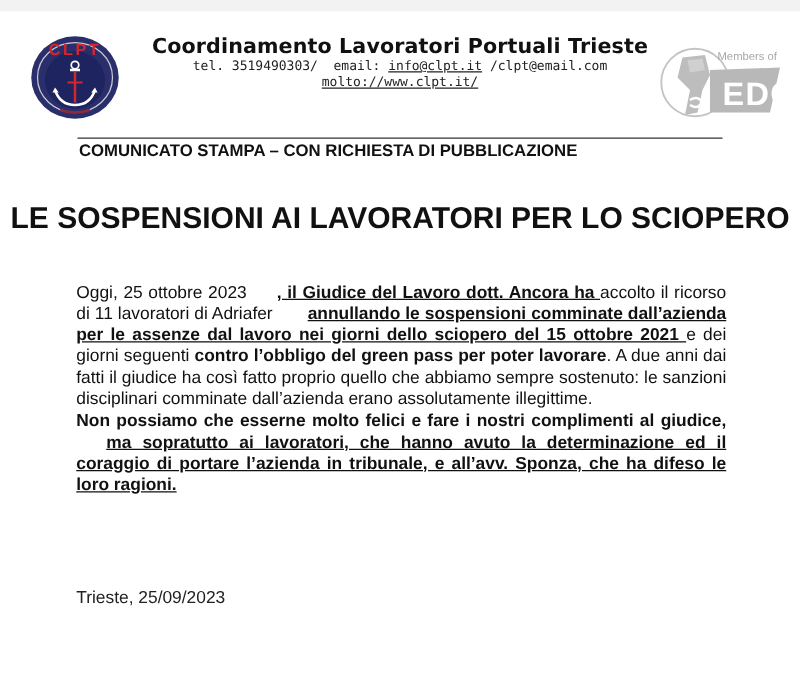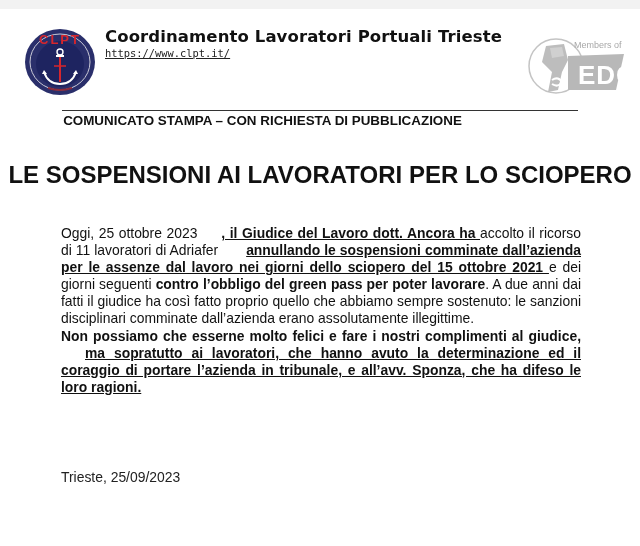--- a/index.html
+++ b/index.html
@@ -15,20 +15,21 @@
     background: #f2f2f2;
   }
   .logo-left {
     position: absolute; left: 22px; top: 28px; width: 76px; height: 68px;
   }
   .logo-right {
     position: absolute; left: 528px; top: 32px; width: 98px; height: 70px;
   }
   .header-text {
     position: absolute; left: 105px; top: 27px; width: 430px;
+    text-align: center;
   }
   .org-name {
     font-family: "DejaVu Sans", sans-serif;
     font-weight: bold; font-size: 16.5px; line-height: 20px; color: #111;
     letter-spacing: 0.1px;
   }
   .contact {
     font-family: "DejaVu Sans Mono", monospace;
     font-size: 10.4px; line-height: 12.5px; color: #222;
   }
@@ -78,21 +79,22 @@
     <line x1="32" y1="38" x2="44" y2="38" stroke="#d6262d" stroke-width="1.5"></line>
     <path d="M22 44 Q26 56 38 56 Q50 56 54 44" fill="none" stroke="#ffffff" stroke-width="2"></path>
     <path d="M20 46 L22 42 L25 46 Z" fill="#ffffff"></path>
     <path d="M56 46 L54 42 L51 46 Z" fill="#ffffff"></path>
     <path d="M26 60 Q38 64 50 60" fill="none" stroke="#8a2a3a" stroke-width="2"></path>
   </svg>
 </div>
 
 <div class="header-text">
   <div class="org-name">Coordinamento Lavoratori Portuali Trieste</div>
-  <div class="contact"><span class="link">https://www.clpt.it/</span></div>
+  <div class="contact"><span style="white-space:pre">tel. 3519490303/  email: </span><span class="link">info@clpt.it</span><span> /clpt@email.com</span></div>
+  <div class="contact"><span class="link">molto://www.clpt.it/</span></div>
 </div>
 
 <div class="logo-right">
   <svg width="98" height="70" viewBox="0 0 98 70">
     <circle cx="28" cy="34" r="27" fill="none" stroke="#c4c4c4" stroke-width="1.5"></circle>
     <path d="M18 14 L36 12 L40 28 L34 40 L30 58 L20 60 L24 40 L14 30 Z" fill="#bdbdbd"></path>
     <path d="M22 16 L34 15 L36 24 L24 26 Z" fill="#d0d0d0"></path>
     <path d="M24 48 Q30 44 34 50 Q30 56 24 52" fill="none" stroke="#ffffff" stroke-width="2"></path>
     <text x="46" y="16" font-family="Liberation Sans, sans-serif" font-size="9" fill="#a8a8a8">Members of</text>
     <path d="M40 24 L96 22 L88 58 L40 58 Z" fill="#b8b8b8"></path>

